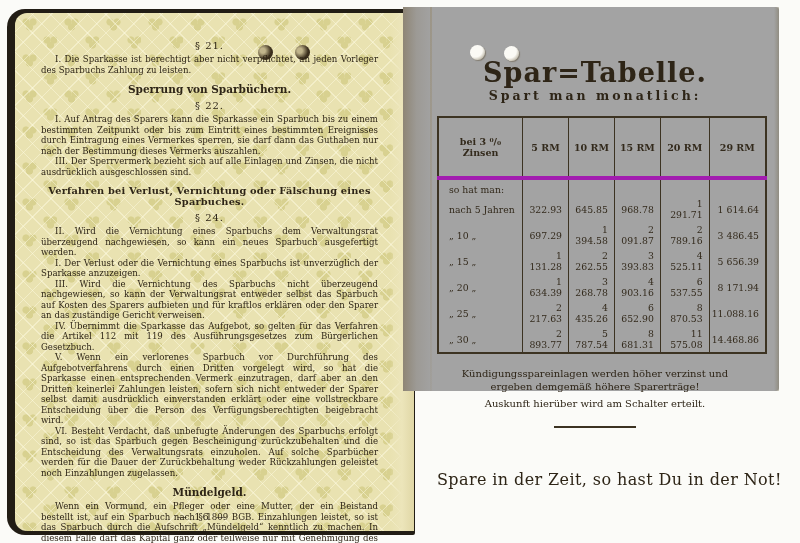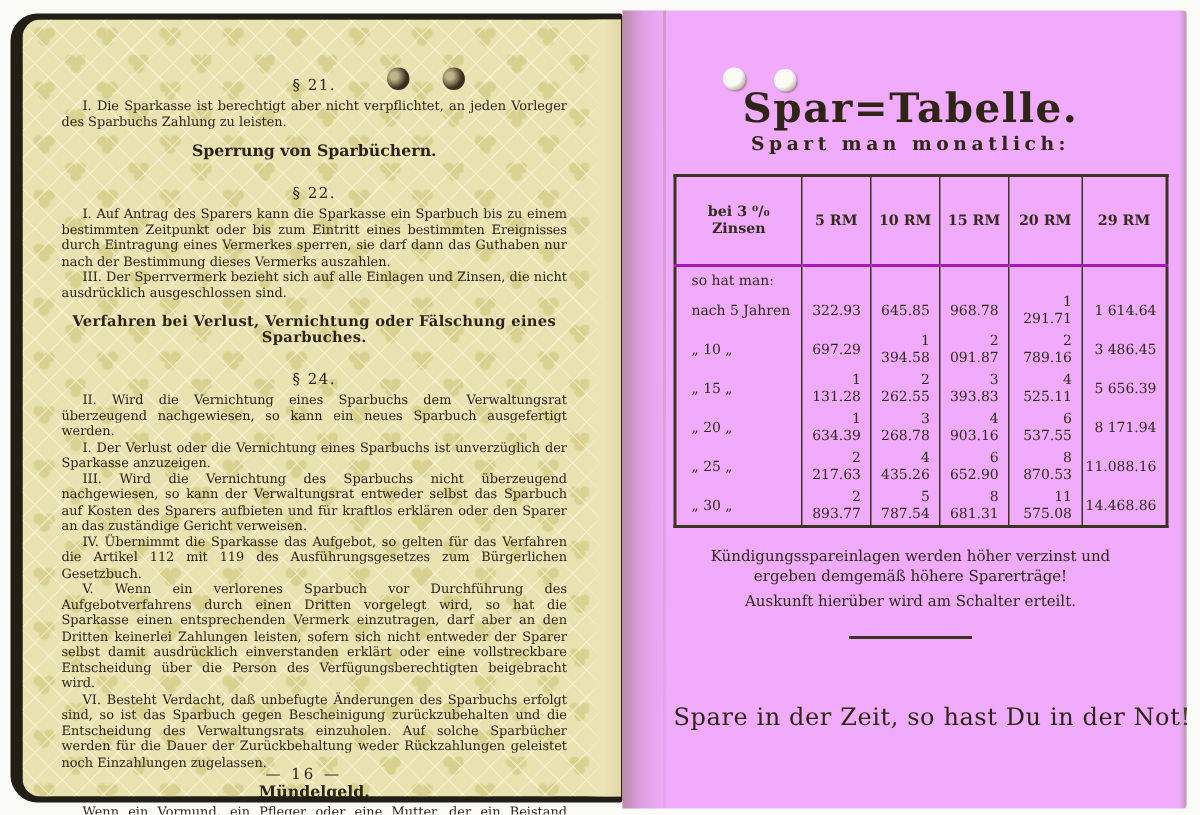--- a/index.html
+++ b/index.html
@@ -28,36 +28,36 @@
       radial-gradient(4px circle at 32px 27px, #d8d190 3.2px, rgba(0,0,0,0) 4px),
       radial-gradient(4px circle at 39px 27px, #d8d190 3.2px, rgba(0,0,0,0) 4px),
       radial-gradient(4px circle at 35.5px 32px, #d8d190 3.2px, rgba(0,0,0,0) 4px);
     background-size: auto, auto, 42px 36px, 42px 36px, 42px 36px, 42px 36px, 42px 36px, 42px 36px;
   }
   .fold-strip {
     position: absolute; right: 0; top: 0; width: 24px; height: 100%;
     background: linear-gradient(90deg, rgba(236,229,185,0) 0%, #ece5ba 50%, #e0d7a6 100%);
   }
   .lp-content { position: absolute; left: 26px; right: 36px; top: 22px; }
-  .sec   { text-align: center; font-size: 10px; letter-spacing: 1px; margin: 17px 0 3px; }
+  .sec   { text-align: center; font-size: 10px; letter-spacing: 1px; margin: 5px 0 3px; }
   .body  { font-size: 8.6px; line-height: 10.5px; text-align: justify; text-indent: 14px; }
   .lp-h  { text-align: center; font-size: 10.5px; font-weight: bold; margin: 8px 0 3px; }
   .lp-h.long { font-size: 9.8px; letter-spacing: 0.2px; }
   .pagenum { position: absolute; bottom: 9px; left: 0; right: 24px; text-align: center; font-size: 10px; letter-spacing: 2px; }
 
   
   .hole { position: absolute; width: 15px; height: 15px; border-radius: 50%; }
   .hole-dark  { background: radial-gradient(circle at 32% 38%, #c0b48b 16%, #46author 0) #3a2e1c; background: radial-gradient(circle at 32% 38%, #c0b48b 18%, #3a2e1c 60%); }
   .hole-dark.h1 { left: 243px; top: 32px; }
   .hole-dark.h2 { left: 280px; top: 32px; }
 
   
   .page-right {
-    position: absolute; left: 415px; top: 7px; width: 376px; height: 532px;
-    background: #f0abfc;
+    position: absolute; left: 403px; top: 7px; width: 376px; height: 384px;
+    background: #a3a3a3;
     border-radius: 0 3px 3px 0;
   }
   .page-right::before { 
     content: ""; position: absolute; left: 0; top: 0; width: 30px; height: 100%;
     background: linear-gradient(90deg, rgba(110,88,48,0.40), rgba(110,88,48,0.12) 45%, rgba(110,88,48,0) 100%);
     pointer-events: none;
   }
   .page-right::after { 
     content: ""; position: absolute; right: 0; top: 0; width: 5px; height: 100%;
     background: linear-gradient(90deg, rgba(0,0,0,0), rgba(115,105,75,0.38));
@@ -75,21 +75,21 @@
   .rp-title { font-size: 27px; font-weight: bold; margin-top: 26px; letter-spacing: 1px; }
   .rp-subtitle { font-size: 12.5px; font-weight: bold; letter-spacing: 3px; }
 
   table.spar {
     margin: 13px auto 0; border-collapse: collapse; width: 330px;
     font-size: 9.3px; color: #332a1c;
     border: 2px solid #3c3322;
   }
   table.spar th, table.spar td { border-left: 1px solid #3c3322; padding: 2px 6px 2px 2px; }
   table.spar th:first-child, table.spar td:first-child { border-left: none; }
-  table.spar thead th { border-bottom: 2px solid #a21caf; font-weight: bold; text-align: center; padding: 18px 2px; font-size: 9.5px; }
+  table.spar thead th { border-bottom: 4px solid #a21caf; font-weight: bold; text-align: center; padding: 18px 2px; font-size: 9.5px; }
   table.spar td { text-align: right; }
   table.spar td.lbl { text-align: left; padding-left: 10px; white-space: nowrap; }
   table.spar tr.intro td { padding-top: 4px; padding-bottom: 1px; }
 
   .note1 { font-size: 10px; line-height: 13px; margin: 13px 4px 0; }
   .note2 { font-size: 10px; margin-top: 5px; }
   .rp-divider { width: 82px; border-top: 2px solid #3c3322; margin: 17px auto 0; }
   .motto { font-size: 16px; margin-top: 42px; letter-spacing: 0.4px; white-space: nowrap; }
   .guarantee {
     font-size: 12.3px; font-weight: bold; line-height: 17px;

